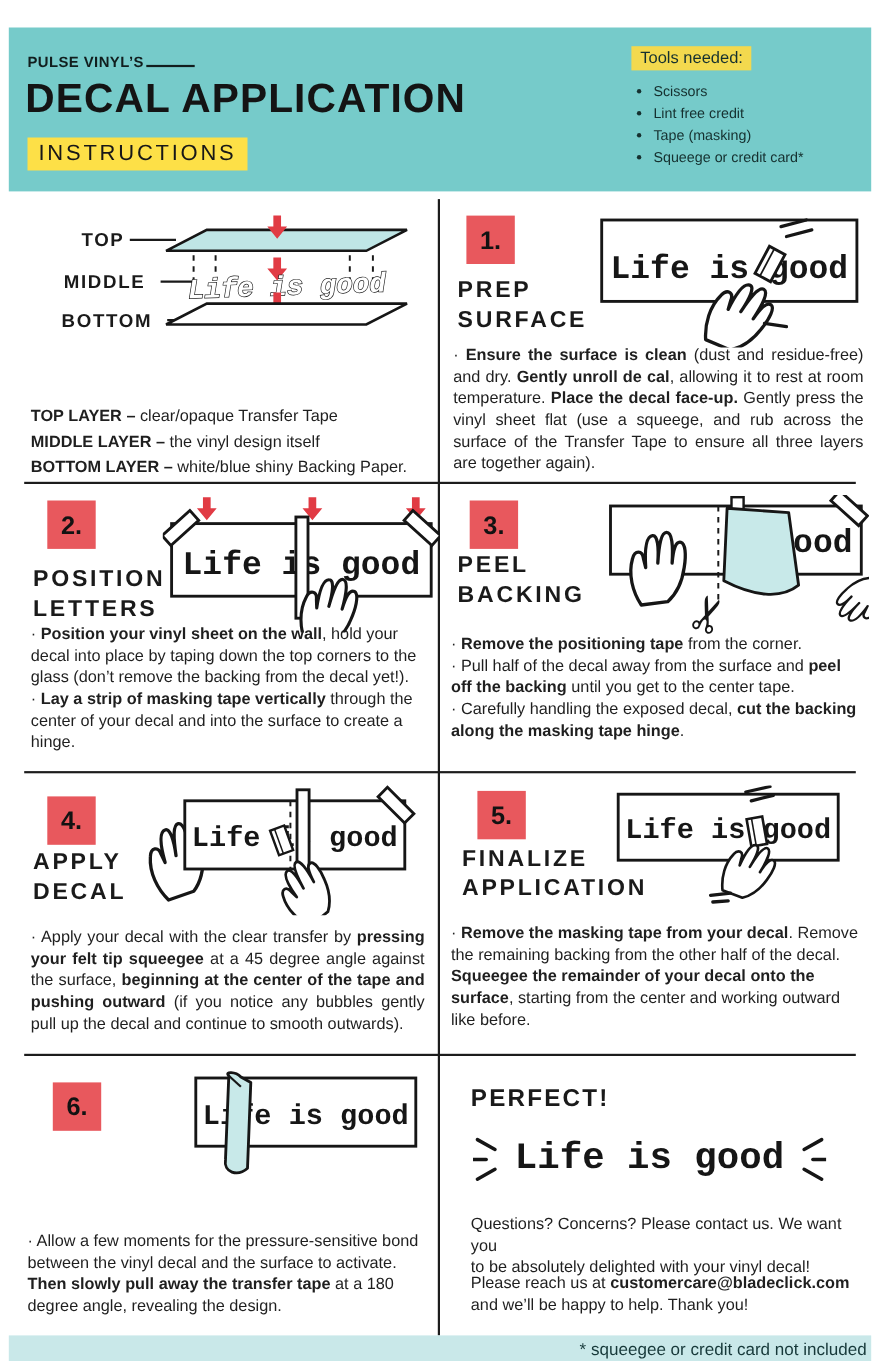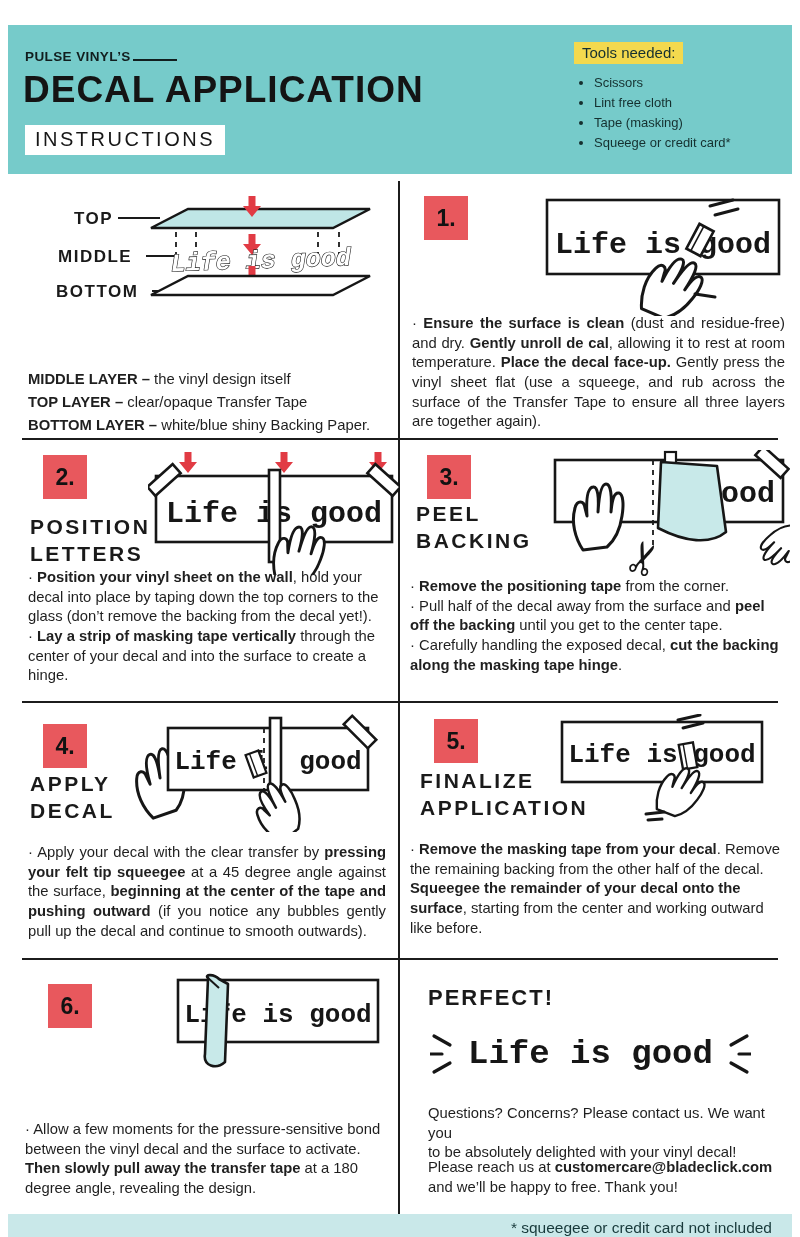--- a/index.html
+++ b/index.html
@@ -5,21 +5,21 @@
   html,body{margin:0;padding:0;background:#ffffff;}
   .page{position:relative;width:800px;height:1237px;background:#fff;overflow:hidden;
         font-family:"Liberation Sans",sans-serif;color:#1d1d1d;margin-top:12px;}
   
   .header{position:absolute;left:8px;top:13px;width:784px;height:149px;background:#76cbca;}
   .brand{position:absolute;left:17px;top:24px;font-size:13.5px;font-weight:bold;
          letter-spacing:.4px;color:#111e1e;}
   .brand-line{display:inline-block;width:44px;border-bottom:2px solid #111e1e;margin-left:2px;}
   .main-title{position:absolute;left:15px;top:44px;font-size:37px;font-weight:bold;
               letter-spacing:1px;color:#141414;}
-  .subtitle{position:absolute;left:17px;top:100px;background:#ffffff;color:#171717;
+  .subtitle{position:absolute;left:17px;top:100px;background:#fde047;color:#171717;
             font-size:20px;letter-spacing:2.5px;padding:3px 10px 4px;}
   .tools{position:absolute;left:566px;top:17px;width:215px;}
   .tools-chip{display:inline-block;background:#f3d94e;color:#15302f;font-size:15px;
               padding:2px 8px 3px;}
   .tools ul{margin:9px 0 0 0;padding-left:20px;font-size:13px;line-height:1.55;color:#15302f;}
   
   .hline{position:absolute;left:22px;width:756px;height:2px;background:#1c1c1c;}
   .vline{position:absolute;left:398px;top:169px;width:2px;height:1033px;background:#1c1c1c;}
   
   .badge{position:absolute;width:44px;height:44px;background:#e8585d;display:flex;
@@ -42,21 +42,21 @@
   svg .dash{stroke:#1a1a1a;stroke-width:1.8;stroke-dasharray:5 5;fill:none;}
   svg .motion{stroke:#161616;stroke-width:3;stroke-linecap:round;}
   svg .teal-sheet{fill:#c8e9e9;stroke:#161616;stroke-width:2.6;stroke-linejoin:round;}
   
   .perfect-decal{position:absolute;display:flex;align-items:center;gap:12px;}
   .perfect-decal .big{font-family:"Liberation Mono",monospace;font-weight:bold;font-size:34px;
                       color:#161616;}
   
   .footer{position:absolute;left:8px;top:1202px;width:784px;height:28px;background:#c9e8e9;
           display:flex;align-items:center;justify-content:flex-end;}
-  .footer span{font-size:15.5px;color:#17393a;padding-right:20px;}
+  .footer span{font-size:15.5px;color:#17393a;padding-right:4px;}
 </style>
 </head>
 <body>
 
 <div class="page">
 
   <svg width="0" height="0" style="position:absolute" aria-hidden="true">
     <defs>
       <g id="hand" fill="#ffffff" stroke="#161616" stroke-width="3" stroke-linejoin="round" stroke-linecap="round">
         <path d="M16,86 C8,74 4,58 8,44 C10,36 17,36 18,44 L20,52 C19,36 20,24 26,23
@@ -77,21 +77,21 @@
   </svg>
 
   <div class="header">
     <div class="brand"><span>PULSE VINYL’S</span><span class="brand-line"></span></div>
     <div class="main-title">DECAL APPLICATION</div>
     <div class="subtitle">INSTRUCTIONS</div>
     <div class="tools">
       <span class="tools-chip">Tools needed:</span>
       <ul>
         <li>Scissors</li>
-        <li>Lint free cloth</li>
+        <li>Lint free credit</li>
         <li>Tape (masking)</li>
         <li>Squeege or credit card*</li>
       </ul>
     </div>
   </div>
 
   <div class="vline"></div>
   <div class="hline" style="top:426px"></div>
   <div class="hline" style="top:689px"></div>
   <div class="hline" style="top:946px"></div>
@@ -108,26 +108,28 @@
     <use href="#arrowdn" transform="translate(196,40)"></use>
     <text class="lbl" x="2" y="68" font-size="17" letter-spacing="1.5">MIDDLE</text>
     <line class="ln" x1="90" y1="62" x2="122" y2="62"></line>
     <text class="outline" x="205" y="74" font-size="25" text-anchor="middle" transform="rotate(-2 205 74)">Life is good</text>
     <use href="#arrowdn" transform="translate(196,72)"></use>
     <text class="lbl" x="0" y="103" font-size="17" letter-spacing="1.5">BOTTOM</text>
     <line class="ln" x1="96" y1="97" x2="120" y2="97"></line>
     <path d="M132,82 L314,82 L277,101 L95,101 Z" fill="#ffffff" stroke="#161616" stroke-width="2.4"></path>
   </svg>
   <div class="layers-list" style="left:28px;top:356px;width:360px">
+    <div><span class="lead">TOP LAYER –</span><span> clear/opaque Transfer Tape</span></div>
     <div><span class="lead">MIDDLE LAYER –</span><span> the vinyl design itself</span></div>
-    <div><span class="lead">TOP LAYER –</span><span> clear/opaque Transfer Tape</span></div>
     <div><span class="lead">BOTTOM LAYER –</span><span> white/blue shiny Backing Paper.</span></div>
   </div>
 
   <div class="badge" style="left:424px;top:184px">1.</div>
+  <div class="step-title" style="left:416px;top:238px">PREP
+SURFACE</div>
   <svg style="position:absolute;left:545px;top:184px" width="238" height="120" viewBox="0 0 238 120">
     <rect class="sign" x="2" y="4" width="232" height="74"></rect>
     <text class="decal" x="118" y="57" font-size="30" text-anchor="middle">Life is good</text>
     <line class="motion" x1="165" y1="10" x2="188" y2="4"></line>
     <line class="motion" x1="170" y1="19" x2="193" y2="13"></line>
     <use href="#squeegee" transform="translate(155,44) rotate(28)"></use>
     <use href="#hand" transform="translate(100,40) rotate(30,31,43)"></use>
     <line class="motion" x1="150" y1="98" x2="170" y2="101"></line>
   </svg>
   <div class="body-text just" style="left:412px;top:302px;width:373px"><span>· </span><span class="bld">Ensure the surface is clean</span><span> (dust and residue-free) and dry. </span><span class="bld">Gently unroll de cal</span><span>, allowing it to rest at room temperature. </span><span class="bld">Place the decal face-up.</span><span> Gently press the vinyl sheet flat (use a squeege, and rub across the surface of the Transfer Tape to ensure all three layers are together again).</span></div>
@@ -219,19 +221,19 @@
     <svg width="26" height="44" viewBox="0 0 26 44">
       <g stroke="#161616" stroke-width="3.2" stroke-linecap="round">
         <line x1="22" y1="4" x2="6" y2="13"></line>
         <line x1="26" y1="22" x2="14" y2="22"></line>
         <line x1="22" y1="40" x2="6" y2="31"></line>
       </g>
     </svg>
   </div>
   <div class="body-text prewrap" style="left:428px;top:1092px;width:356px">Questions? Concerns? Please contact us. We want you
 to be absolutely delighted with your vinyl decal!</div>
-  <div class="body-text" style="left:428px;top:1146px;width:356px"><span>Please reach us at </span><span class="bld">customercare@bladeclick.com</span><span> and we’ll be happy to free. Thank you!</span></div>
+  <div class="body-text" style="left:428px;top:1146px;width:356px"><span>Please reach us at </span><span class="bld">customercare@bladeclick.com</span><span> and we’ll be happy to help. Thank you!</span></div>
 
   <div class="footer">
     <span>* squeegee or credit card not included</span>
   </div>
 
 </div>
 
 </body></html>

